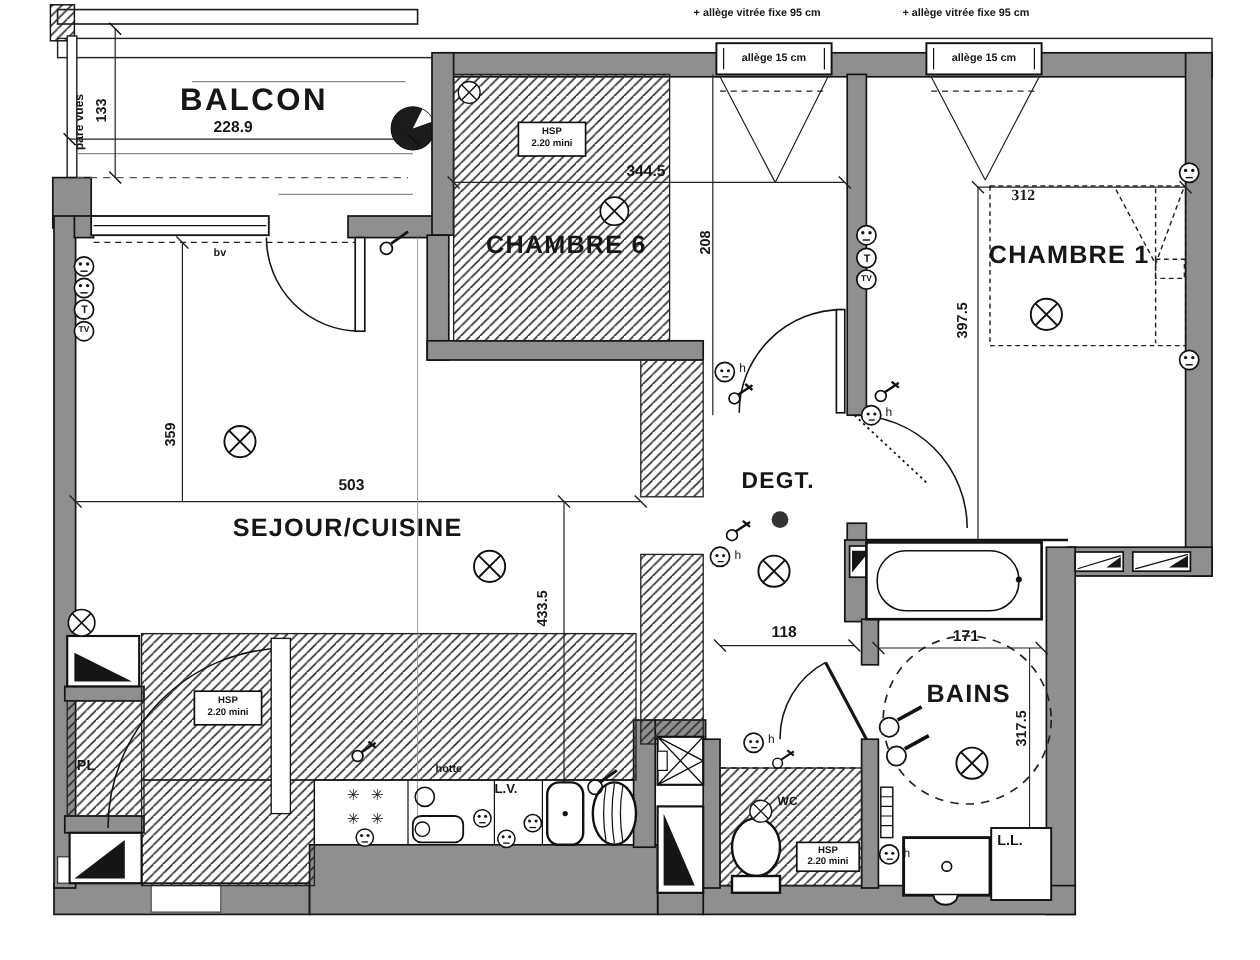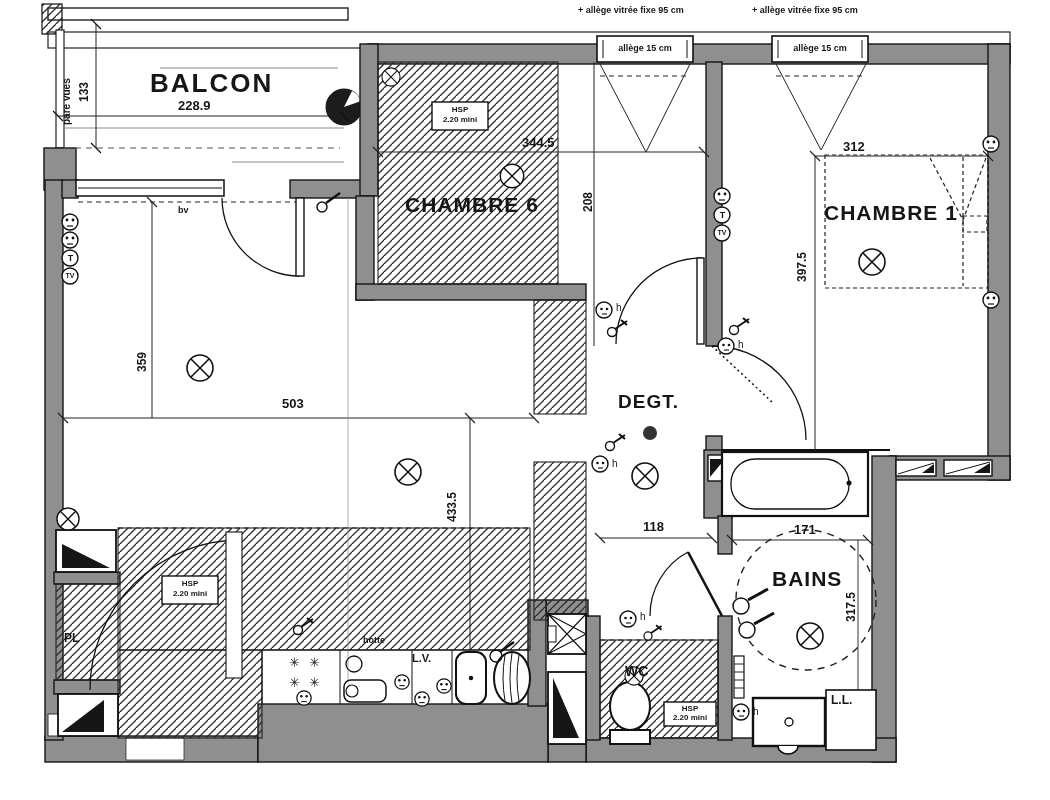--- a/index.html
+++ b/index.html
@@ -278,35 +278,36 @@
 <div class="lbl tiny ctr" style="left:772px;top:44px;width:96px;">allège 15 cm</div>
 <div class="lbl tiny" style="left:134px;top:206px;padding-left:44px;">bv</div>
 
 <div class="lbl room" style="left:405px;top:194px;">CHAMBRE 6</div>
 <div class="lbl dim" style="left:522px;top:136px;">344.5</div>
 <div class="vlbl dimv" style="left:582px;top:212px;">208</div>
 <div class="lbl boxtxt" style="left:432px;top:106px;width:56px;">HSP</div>
 <div class="lbl boxtxt" style="left:432px;top:116px;width:56px;">2.20 mini</div>
 
 <div class="lbl room" style="left:824px;top:202px;">CHAMBRE 1</div>
-<div class="lbl dim" style="left:843px;top:140px;">312</div>
+<div class="lbl dim" style="left:843px;top:156px;font-family:Liberation Serif, serif;">312</div>
 <div class="vlbl dimv" style="left:796px;top:282px;">397.5</div>
 
+<div class="lbl room" style="left:194px;top:430px;">SEJOUR/CUISINE</div>
 <div class="lbl dim" style="left:282px;top:397px;">503</div>
 <div class="vlbl dimv" style="left:136px;top:372px;">359</div>
 <div class="vlbl dimv" style="left:446px;top:522px;">433.5</div>
 
 <div class="lbl b" style="left:618px;top:392px;font-size:19px;letter-spacing:1px;">DEGT.</div>
 <div class="lbl dim" style="left:643px;top:520px;">118</div>
 
 <div class="lbl b" style="left:772px;top:568px;font-size:21px;letter-spacing:1px;">BAINS</div>
 <div class="lbl dim" style="left:794px;top:523px;text-align:right;">171</div>
 <div class="vlbl dimv" style="left:845px;top:622px;">317.5</div>
 
-<div class="lbl b" style="left:625px;top:664px;font-size:14px;">WC</div>
+<div class="lbl b" style="left:648px;top:664px;font-size:10px;">WC</div>
 <div class="lbl boxtxt" style="left:664px;top:705px;width:52px;">HSP</div>
 <div class="lbl boxtxt" style="left:664px;top:714px;width:52px;">2.20 mini</div>
 
 <div class="lbl b" style="left:64px;top:632px;font-size:12px;">PL</div>
 <div class="lbl boxtxt" style="left:162px;top:580px;width:56px;">HSP</div>
 <div class="lbl boxtxt" style="left:162px;top:590px;width:56px;">2.20 mini</div>
 
 <div class="lbl" style="left:363px;top:636px;font-size:9px;font-weight:700;">hotte</div>
 <div class="lbl b" style="left:412px;top:653px;font-size:11px;">L.V.</div>
 <div class="lbl b" style="left:831px;top:694px;font-size:12px;">L.L.</div>

